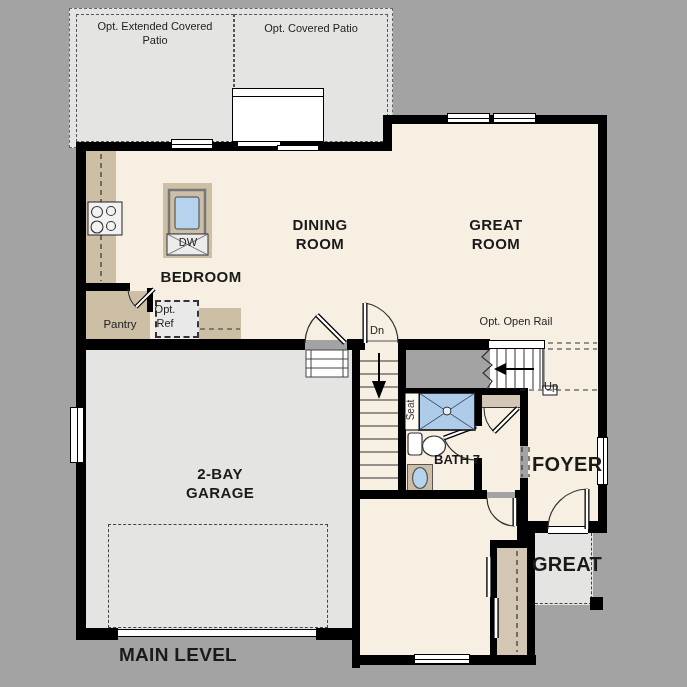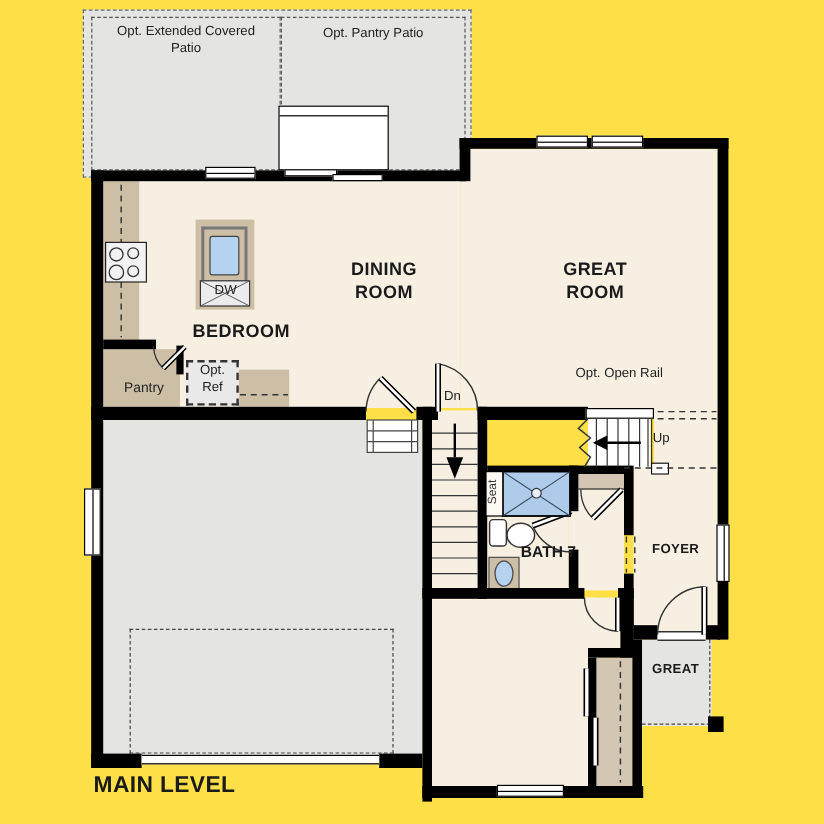--- a/index.html
+++ b/index.html
@@ -1,49 +1,49 @@
 <!DOCTYPE html>
 <html><head>
 <meta charset="utf-8">
 <style>
   html,body{margin:0;padding:0;background:#fff;}
-  .plan{position:relative;width:687px;height:687px;background:#fde047;overflow:hidden;
+  .plan{position:relative;width:687px;height:687px;background:#a3a3a3;overflow:hidden;
         font-family:"Liberation Sans", sans-serif;color:#1a1a1a;}
   .f{position:absolute;z-index:1;}
   .cream{background:#f6efe2;}
   .gray{background:#e4e4e2;}
   .tan{background:#cdbfa6;}
   .shelf{background:#d3c7b3;}
   .w{position:absolute;background:#000;z-index:3;}
   .dash{border:1.5px dashed #555;box-sizing:border-box;}
   .win{position:absolute;background:#fff;border:1px solid #000;z-index:4;box-sizing:border-box;}
   .win .wl{position:absolute;background:#000;}
   .win.h .wl{left:0;right:0;top:50%;height:1px;}
   .win.v .wl{top:0;bottom:0;left:50%;width:1px;}
   .dbl{position:absolute;background:#fff;border-top:1px solid #000;border-bottom:1px solid #000;z-index:4;box-sizing:border-box;}
   .lbl{position:absolute;z-index:6;text-align:center;line-height:1.25;}
   .room{font-weight:bold;font-size:15px;letter-spacing:.4px;}
-  .room-sm{font-weight:bold;font-size:11px;letter-spacing:.3px;}
+  .room-sm{font-weight:bold;font-size:20px;letter-spacing:.3px;}
   .small{font-size:11px;color:#222;}
-  .title{font-weight:bold;font-size:19px;letter-spacing:.3px;text-align:left;}
+  .title{font-weight:bold;font-size:19px;letter-spacing:.3px;text-align:center;}
   svg.layer{position:absolute;left:0;top:0;z-index:5;}
 </style>
 </head>
 <body>
 
 <div class="plan">
 
   <div class="f gray dash" style="left:69px;top:8px;width:324px;height:140px;border-color:#666;"></div>
   <div class="f gray dash" style="left:76px;top:14px;width:158px;height:128px;border-color:#555;"></div>
   <div class="f gray dash" style="left:234px;top:14px;width:154px;height:128px;border-color:#555;"></div>
   <div class="f" style="left:232px;top:88px;width:92px;height:54px;background:#fff;border:1px solid #000;box-sizing:border-box;z-index:2;">
     <div style="height:7px;border-bottom:1px solid #000;"></div>
   </div>
   <div class="lbl small" style="left:84px;top:20px;width:142px;">Opt. Extended Covered Patio</div>
-  <div class="lbl small" style="left:244px;top:22px;width:134px;">Opt. Pantry Patio</div>
+  <div class="lbl small" style="left:244px;top:22px;width:134px;">Opt. Covered Patio</div>
 
   <div class="f cream" style="left:84px;top:150px;width:300px;height:190px;"></div>
   <div class="f cream" style="left:384px;top:124px;width:214px;height:216px;"></div>
   <div class="f cream" style="left:545px;top:339px;width:53px;height:53px;"></div>
   <div class="f cream" style="left:528px;top:388px;width:70px;height:145px;"></div>
   <div class="f cream" style="left:480px;top:395px;width:40px;height:97px;"></div>
   <div class="f cream" style="left:406px;top:390px;width:68px;height:102px;"></div>
   <div class="f cream" style="left:474px;top:424px;width:8px;height:36px;"></div>
   <div class="f cream" style="left:358px;top:342px;width:42px;height:150px;"></div>
   <div class="f cream" style="left:358px;top:498px;width:140px;height:159px;"></div>
@@ -237,25 +237,26 @@
     <g>
       <rect x="408" y="433" width="14" height="22" rx="3" fill="#fff" stroke="#333" stroke-width="1.2"></rect>
       <ellipse cx="434" cy="446" rx="11.5" ry="10" fill="#fff" stroke="#333" stroke-width="1.2"></ellipse>
     </g>
     <ellipse cx="420" cy="478" rx="7.5" ry="10.5" fill="#b5d2ee" stroke="#555" stroke-width="1.2"></ellipse>
   </svg>
 
   <div class="lbl room" style="left:155px;top:268px;width:92px;">BEDROOM</div>
   <div class="lbl room" style="left:452px;top:216px;width:88px;">GREAT ROOM</div>
   <div class="lbl room" style="left:278px;top:216px;width:84px;">DINING ROOM</div>
+  <div class="lbl room" style="left:172px;top:465px;width:96px;">2-BAY GARAGE</div>
   <div class="lbl" style="left:433px;top:452px;width:48px;font-weight:bold;font-size:13px;">BATH 7</div>
   <div class="lbl room-sm" style="left:532px;top:452px;width:62px;">FOYER</div>
   <div class="lbl room-sm" style="left:532px;top:552px;width:62px;">GREAT</div>
   <div class="lbl small" style="left:92px;top:317px;width:56px;font-size:11.5px;">Pantry</div>
-  <div class="lbl small" style="left:160px;top:303px;width:34px;z-index:6;">Opt. Ref</div>
+  <div class="lbl small" style="left:148px;top:303px;width:34px;z-index:6;">Opt. Ref</div>
   <div class="lbl small" style="left:174px;top:236px;width:28px;z-index:6;">DW</div>
   <div class="lbl small" style="left:364px;top:324px;width:26px;">Dn</div>
-  <div class="lbl small" style="left:539px;top:359px;width:24px;">Up</div>
-  <div class="lbl small" style="left:478px;top:305px;width:76px;">Opt. Open Rail</div>
+  <div class="lbl small" style="left:539px;top:380px;width:24px;">Up</div>
+  <div class="lbl small" style="left:478px;top:315px;width:76px;">Opt. Open Rail</div>
   <div class="lbl" style="left:391px;top:404px;width:40px;height:12px;font-size:10px;color:#333;transform:rotate(-90deg);">Seat</div>
   <div class="lbl title" style="left:78px;top:643px;width:200px;">MAIN LEVEL</div>
 
 </div>
 
 </body></html>

